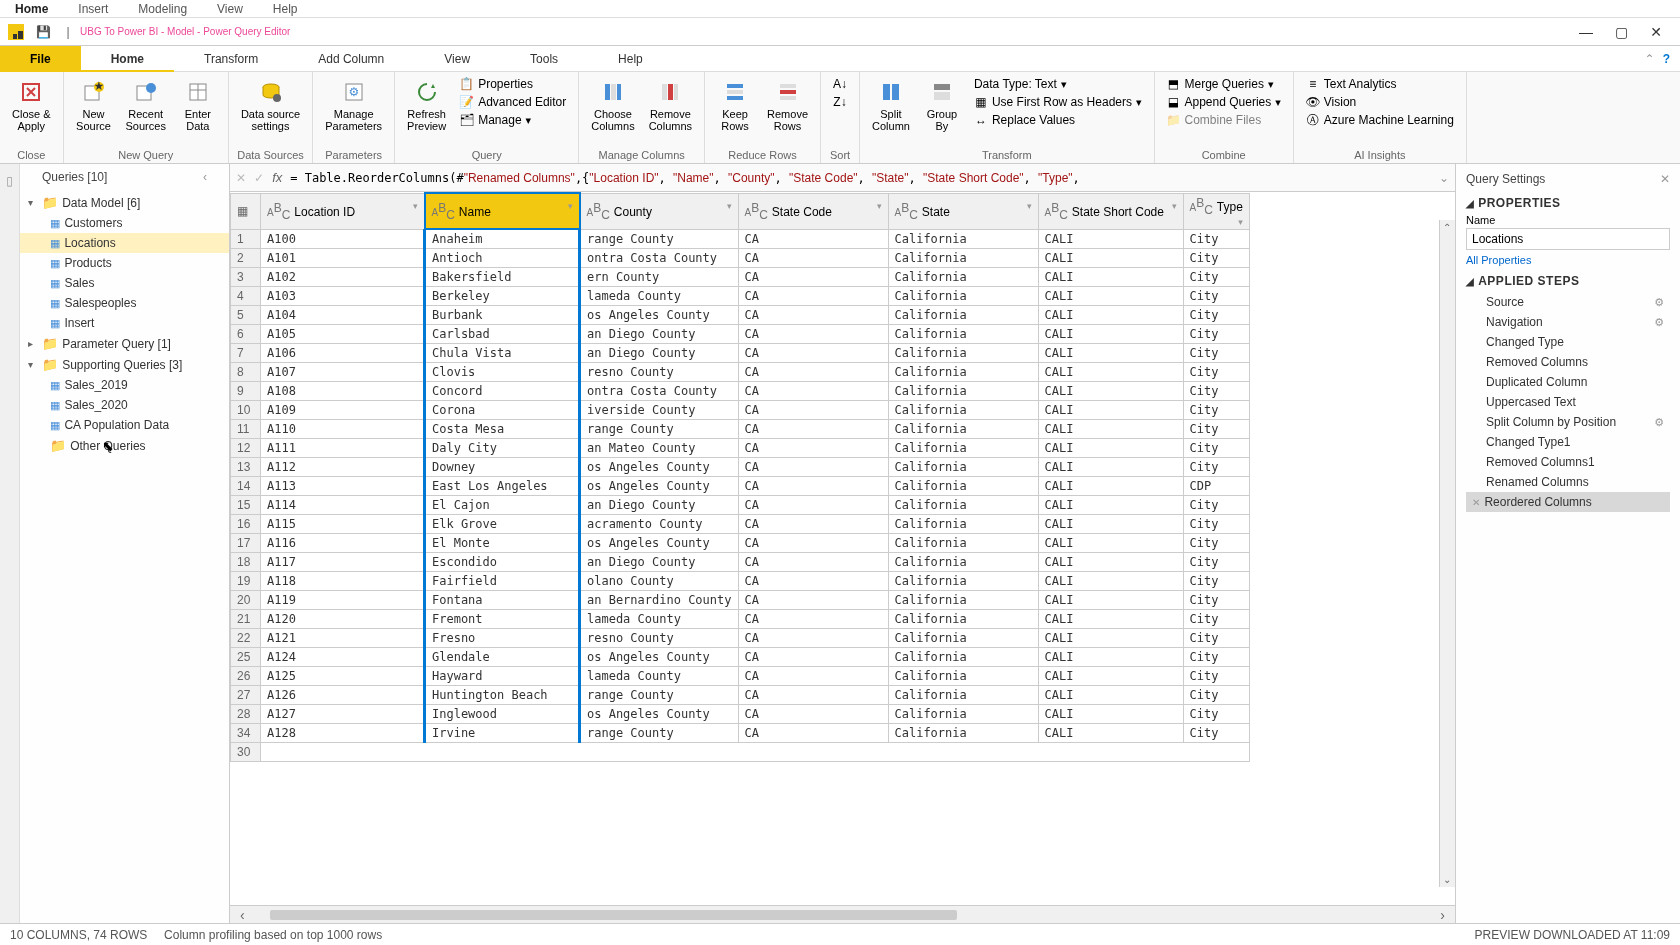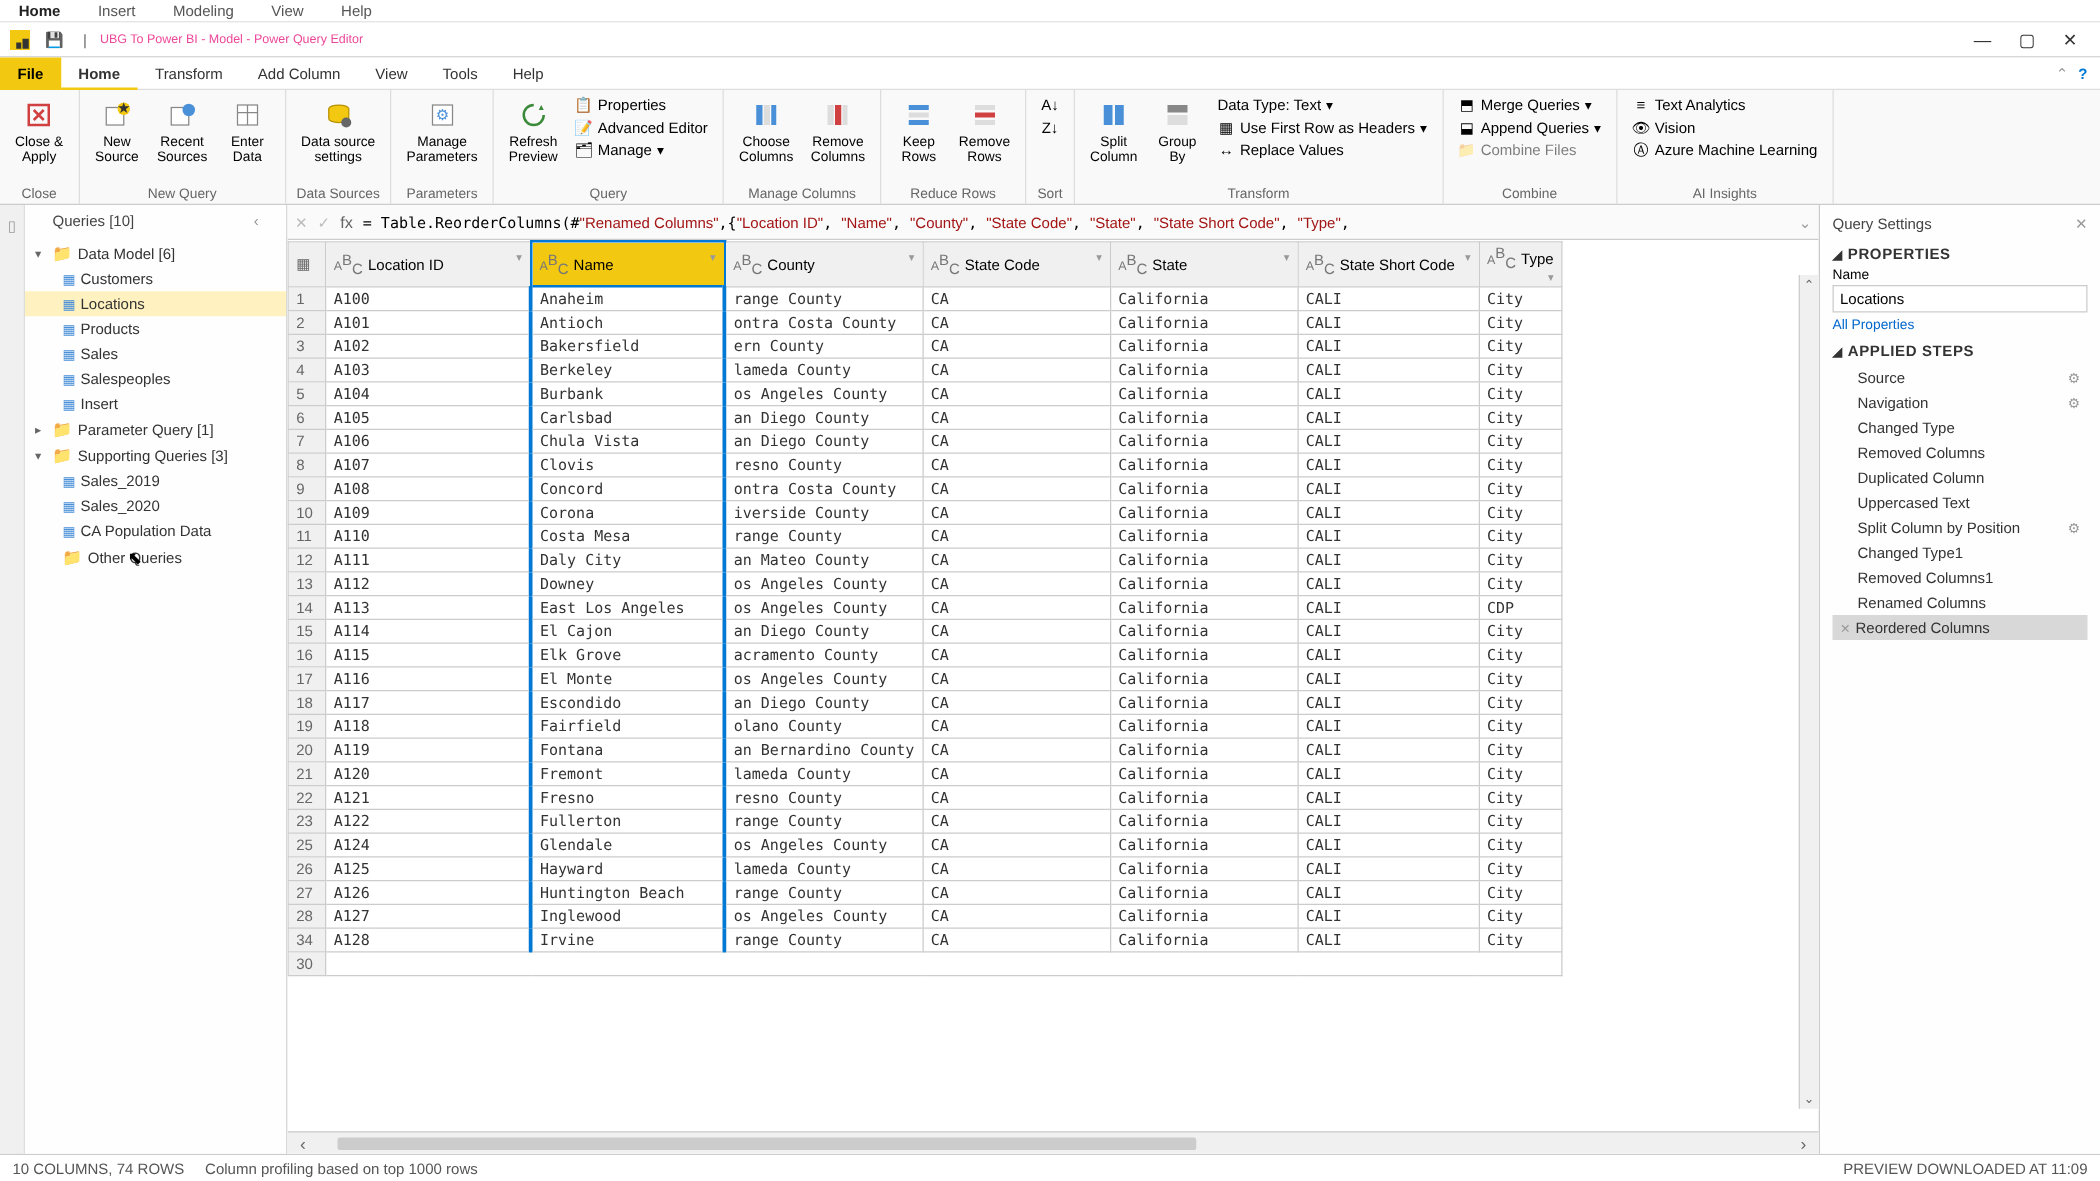--- a/index.html
+++ b/index.html
@@ -8,21 +8,21 @@
 .outer-menu span:first-child{font-weight:bold;color:#222}
 .title-bar{height:28px;background:#fff;display:flex;align-items:center;padding:0 8px;border-bottom:1px solid #ccc}
 .pbi-logo{width:16px;height:16px;background:#F2C811;margin-right:8px;position:relative}
 .pbi-logo::after{content:"";position:absolute;right:1px;bottom:1px;width:5px;height:8px;background:#333}
 .pbi-logo::before{content:"";position:absolute;right:7px;bottom:1px;width:4px;height:5px;background:#333}
 .qat-icon{width:16px;height:16px;display:inline-flex;align-items:center;justify-content:center;margin:0 4px;color:#666}
 .title-text{font-size:10px;color:#ec4899}
 .win-controls{margin-left:auto;display:flex;gap:22px;padding-right:10px}
 .win-controls span{font-size:14px;color:#333;cursor:pointer}
 .ribbon-tabs{height:26px;background:#fff;display:flex;align-items:center;border-bottom:1px solid #ddd}
-.ribbon-tab{padding:0 14px;height:26px;line-height:26px;font-size:12px;color:#333;cursor:pointer}
+.ribbon-tab{padding:0 30px;height:26px;line-height:26px;font-size:12px;color:#333;cursor:pointer}
 .ribbon-tab.file{background:#F2C811;color:#000;font-weight:600}
 .ribbon-tab.active{border-bottom:2px solid #F2C811;font-weight:600}
 .ribbon-help{margin-left:auto;display:flex;align-items:center;padding-right:10px;gap:8px}
 .ribbon-content{height:92px;background:#f9f9f9;display:flex;border-bottom:1px solid #ccc}
 .ribbon-group{display:flex;flex-direction:column;border-right:1px solid #ddd;padding:2px 6px 0}
 .ribbon-group-btns{display:flex;flex:1;align-items:flex-start;gap:2px}
 .ribbon-group-label{font-size:11px;color:#666;text-align:center;padding-bottom:2px}
 .big-btn{display:flex;flex-direction:column;align-items:center;justify-content:flex-start;padding:4px 6px;min-width:48px;cursor:pointer}
 .big-btn .icon-lg{width:28px;height:28px;display:flex;align-items:center;justify-content:center;font-size:22px;margin-bottom:2px}
 .big-btn .lbl{font-size:11px;text-align:center;line-height:12px}
@@ -37,21 +37,21 @@
 .tree-item{display:flex;align-items:center;padding:3px 8px;font-size:12px;color:#333;cursor:pointer;gap:4px}
 .tree-item.group{font-weight:400}
 .tree-item.selected{background:#FFF2C0}
 .tree-indent1{padding-left:30px}
 .tree-indent2{padding-left:30px}
 .tree-caret{width:10px;color:#666;font-size:10px}
 .folder-icon{color:#F2C811;font-size:13px}
 .table-icon{color:#4A90D9;font-size:11px}
 .center-panel{flex:1;display:flex;flex-direction:column;background:#fff;overflow:hidden}
 .formula-bar{height:28px;display:flex;align-items:center;border-bottom:1px solid #ccc;padding:0 6px;gap:8px;background:#fafafa}
-.formula-bar .fx{color:#666;font-size:13px}
+.formula-bar .fx{font-style:italic;color:#666;font-size:13px}
 .formula-text{flex:1;font-family:Consolas,monospace;font-size:12px;white-space:nowrap;overflow:hidden}
 .formula-text .str{color:#A31515}
 .data-grid{flex:1;overflow:hidden;position:relative}
 .grid-table{border-collapse:collapse;table-layout:fixed}
 .grid-table th,.grid-table td{border:1px solid #ccc;padding:2px 6px;font-size:12px;text-align:left;white-space:nowrap;overflow:hidden;height:19px}
 .grid-table th{background:#f0f0f0;font-weight:400;position:relative}
 .grid-table th.selected-col{background:#F2C811;border:2px solid #0078D4}
 .grid-table td.selected-col{border-left:3px solid #0078D4;border-right:3px solid #0078D4}
 .grid-table tr:last-child td.selected-col{border-bottom:3px solid #0078D4}
 .row-num{background:#f0f0f0;text-align:center;color:#666;width:30px}
@@ -663,30 +663,20 @@
               <td class="row-num">22</td>
               <td class="data-cell ">A121</td>
               <td class="data-cell selected-col">Fresno</td>
               <td class="data-cell ">resno County</td>
               <td class="data-cell ">CA</td>
               <td class="data-cell ">California</td>
               <td class="data-cell ">CALI</td>
               <td class="data-cell ">City</td>
             </tr>
             <tr>
-              <td class="row-num">23</td>
-              <td class="data-cell ">A122</td>
-              <td class="data-cell selected-col">Fullerton</td>
-              <td class="data-cell ">range County</td>
-              <td class="data-cell ">CA</td>
-              <td class="data-cell ">California</td>
-              <td class="data-cell ">CALI</td>
-              <td class="data-cell ">City</td>
-            </tr>
-            <tr>
               <td class="row-num">25</td>
               <td class="data-cell ">A124</td>
               <td class="data-cell selected-col">Glendale</td>
               <td class="data-cell ">os Angeles County</td>
               <td class="data-cell ">CA</td>
               <td class="data-cell ">California</td>
               <td class="data-cell ">CALI</td>
               <td class="data-cell ">City</td>
             </tr>
             <tr>

